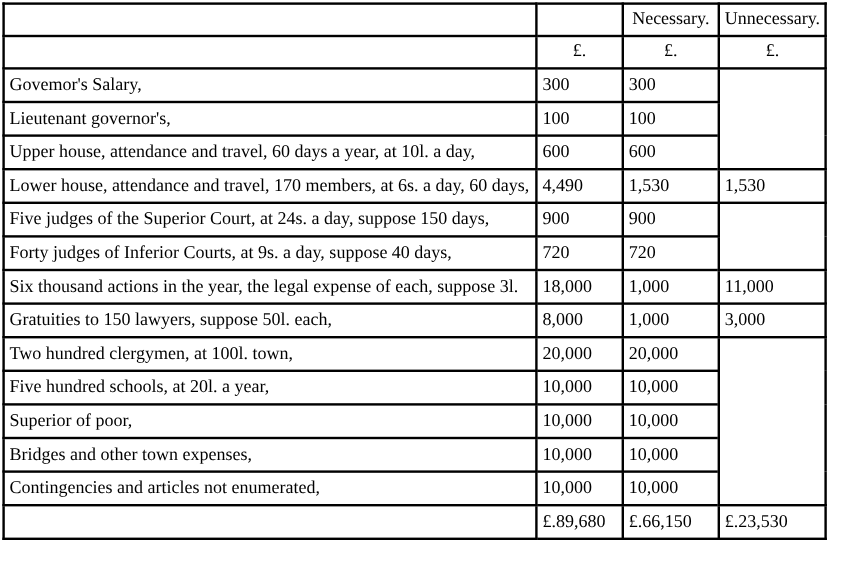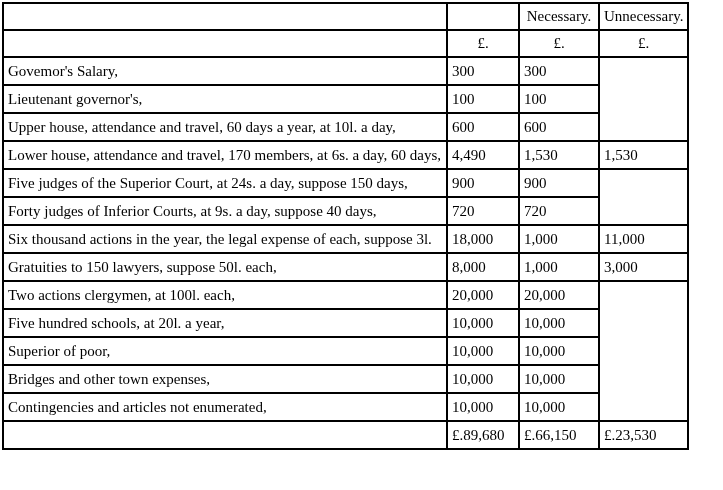--- a/index.html
+++ b/index.html
@@ -119,21 +119,21 @@
   </tr>
 
   <tr>
     <td class="label-cell">Gratuities to 150 lawyers, suppose 50l. each,</td>
     <td class="num-cell">8,000</td>
     <td class="num-cell">1,000</td>
     <td class="num-cell">3,000</td>
   </tr>
 
   <tr>
-    <td class="label-cell">Two actions clergymen, at 100l. each,</td>
+    <td class="label-cell">Two hundred clergymen, at 100l. town,</td>
     <td class="num-cell">20,000</td>
     <td class="num-cell">20,000</td>
     <td class="num-cell" rowspan="5"></td>
   </tr>
 
   <tr>
     <td class="label-cell">Five hundred schools, at 20l. a year,</td>
     <td class="num-cell">10,000</td>
     <td class="num-cell">10,000</td>
   </tr>

